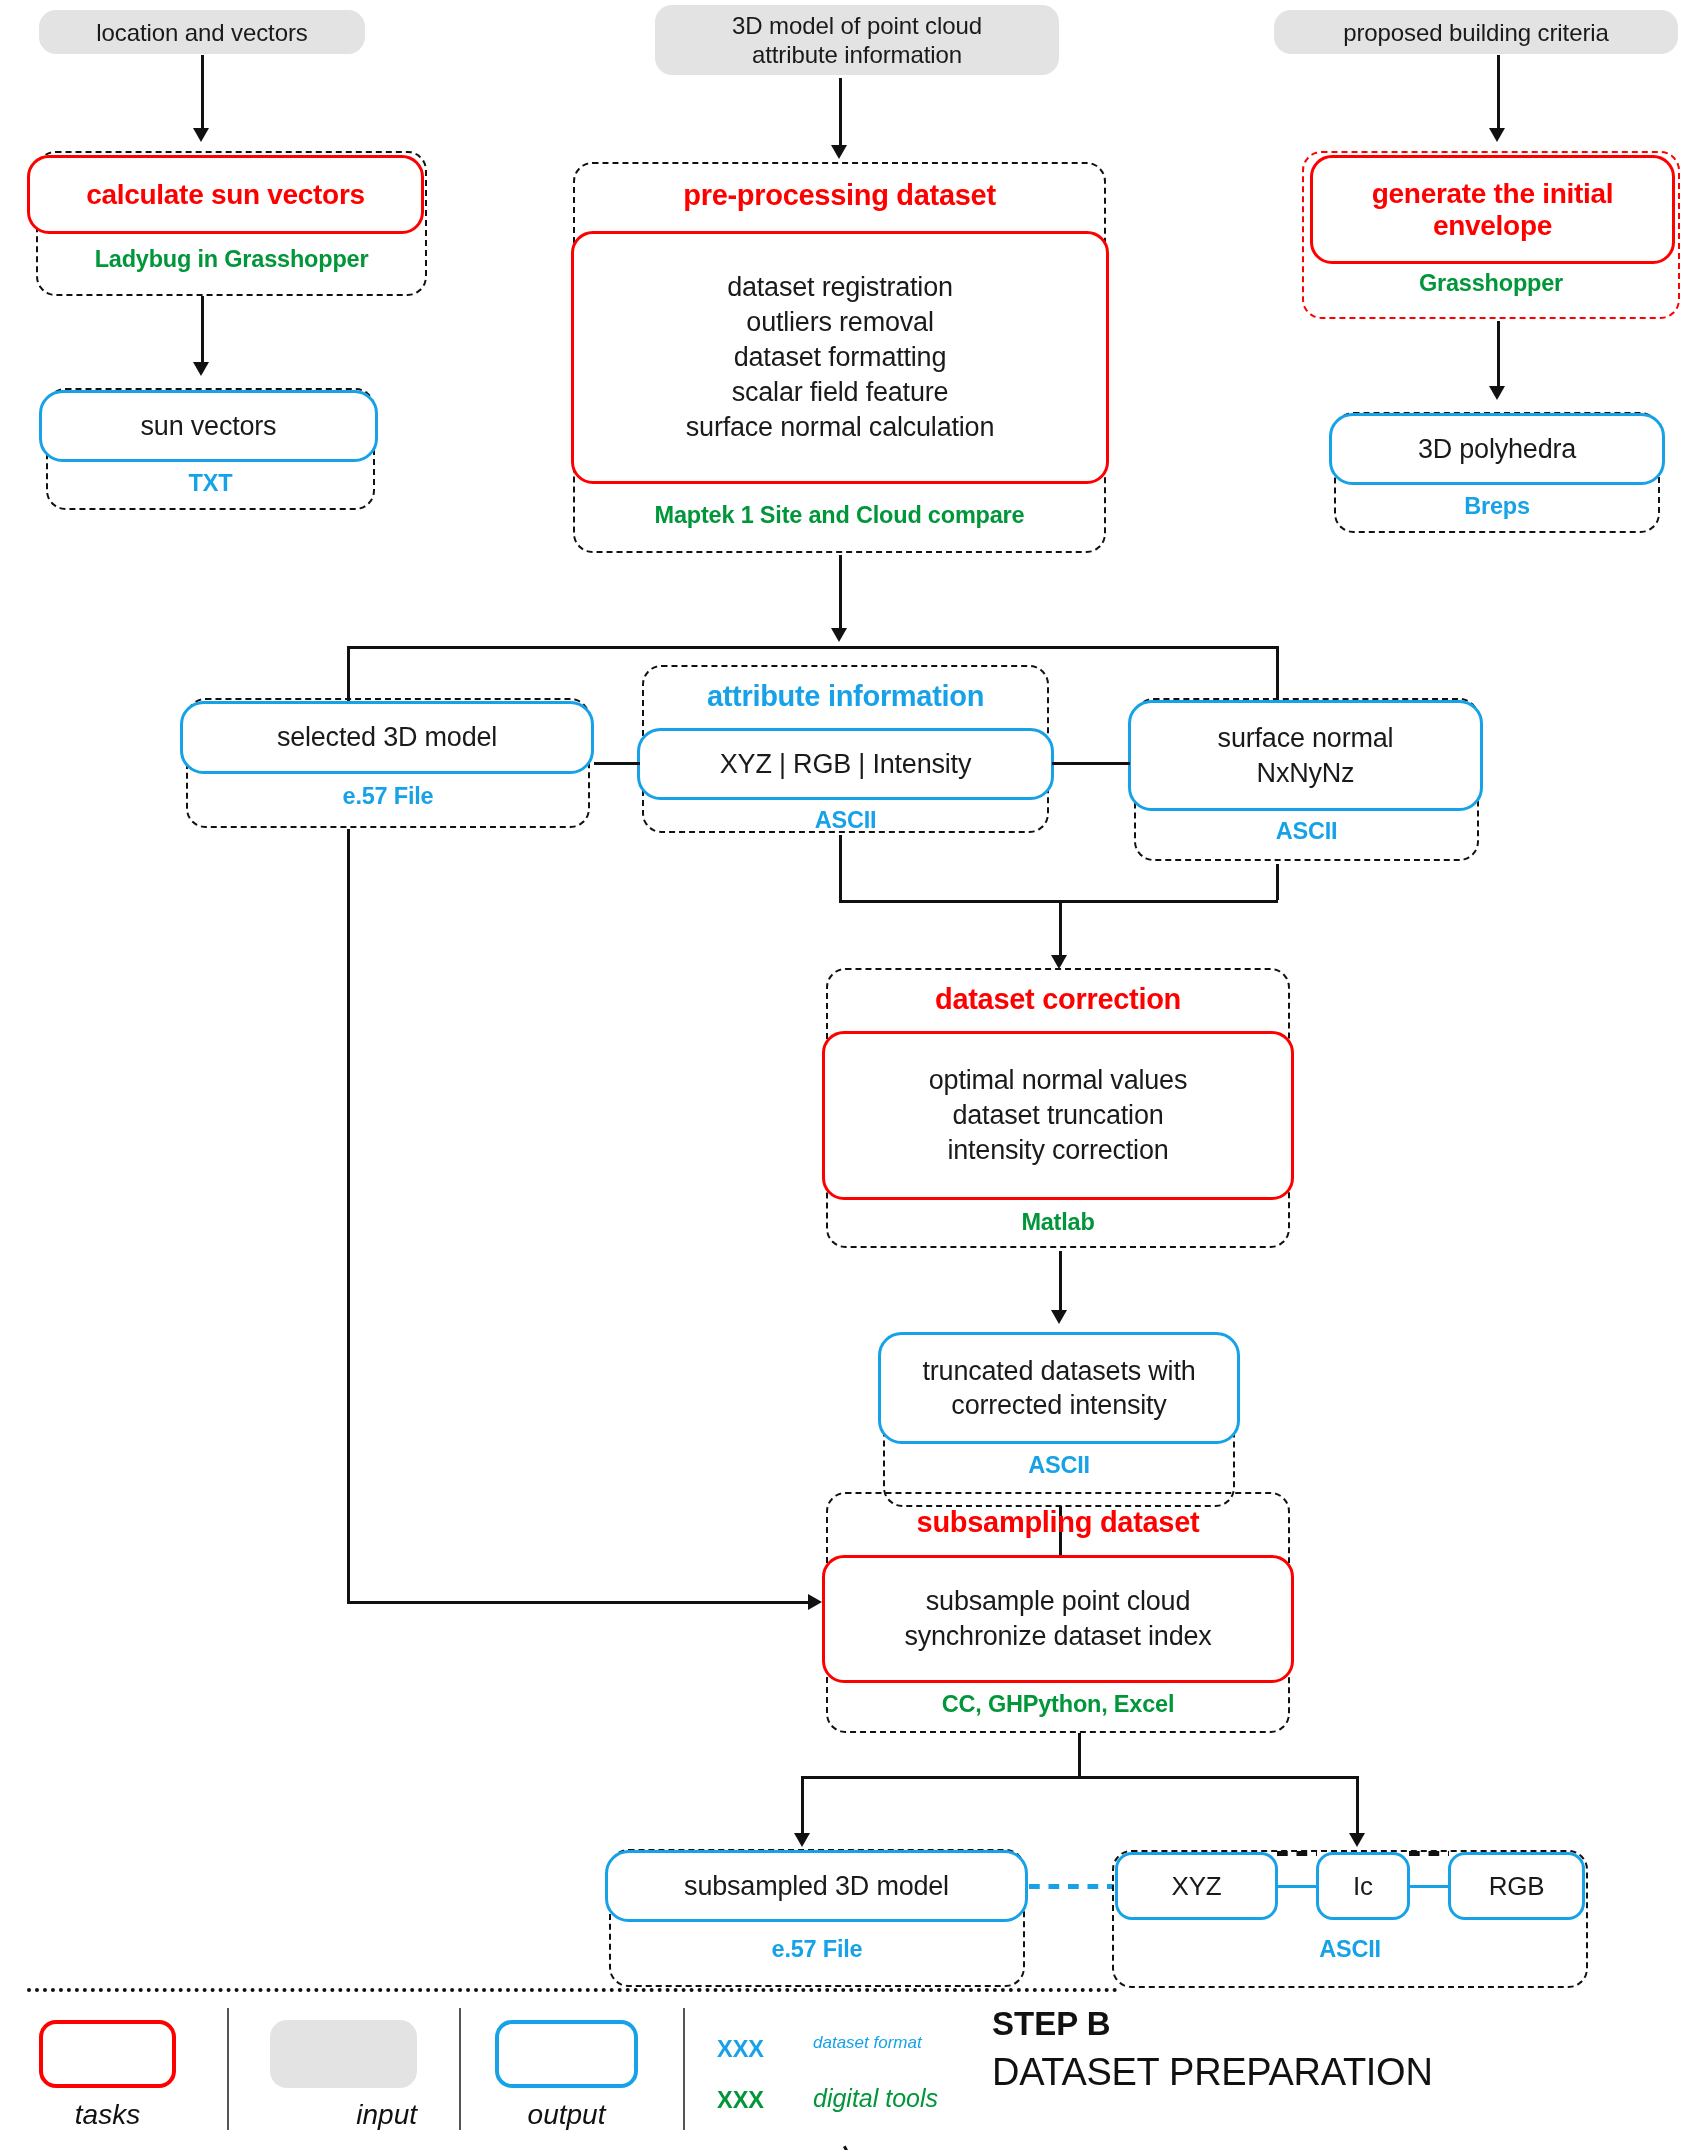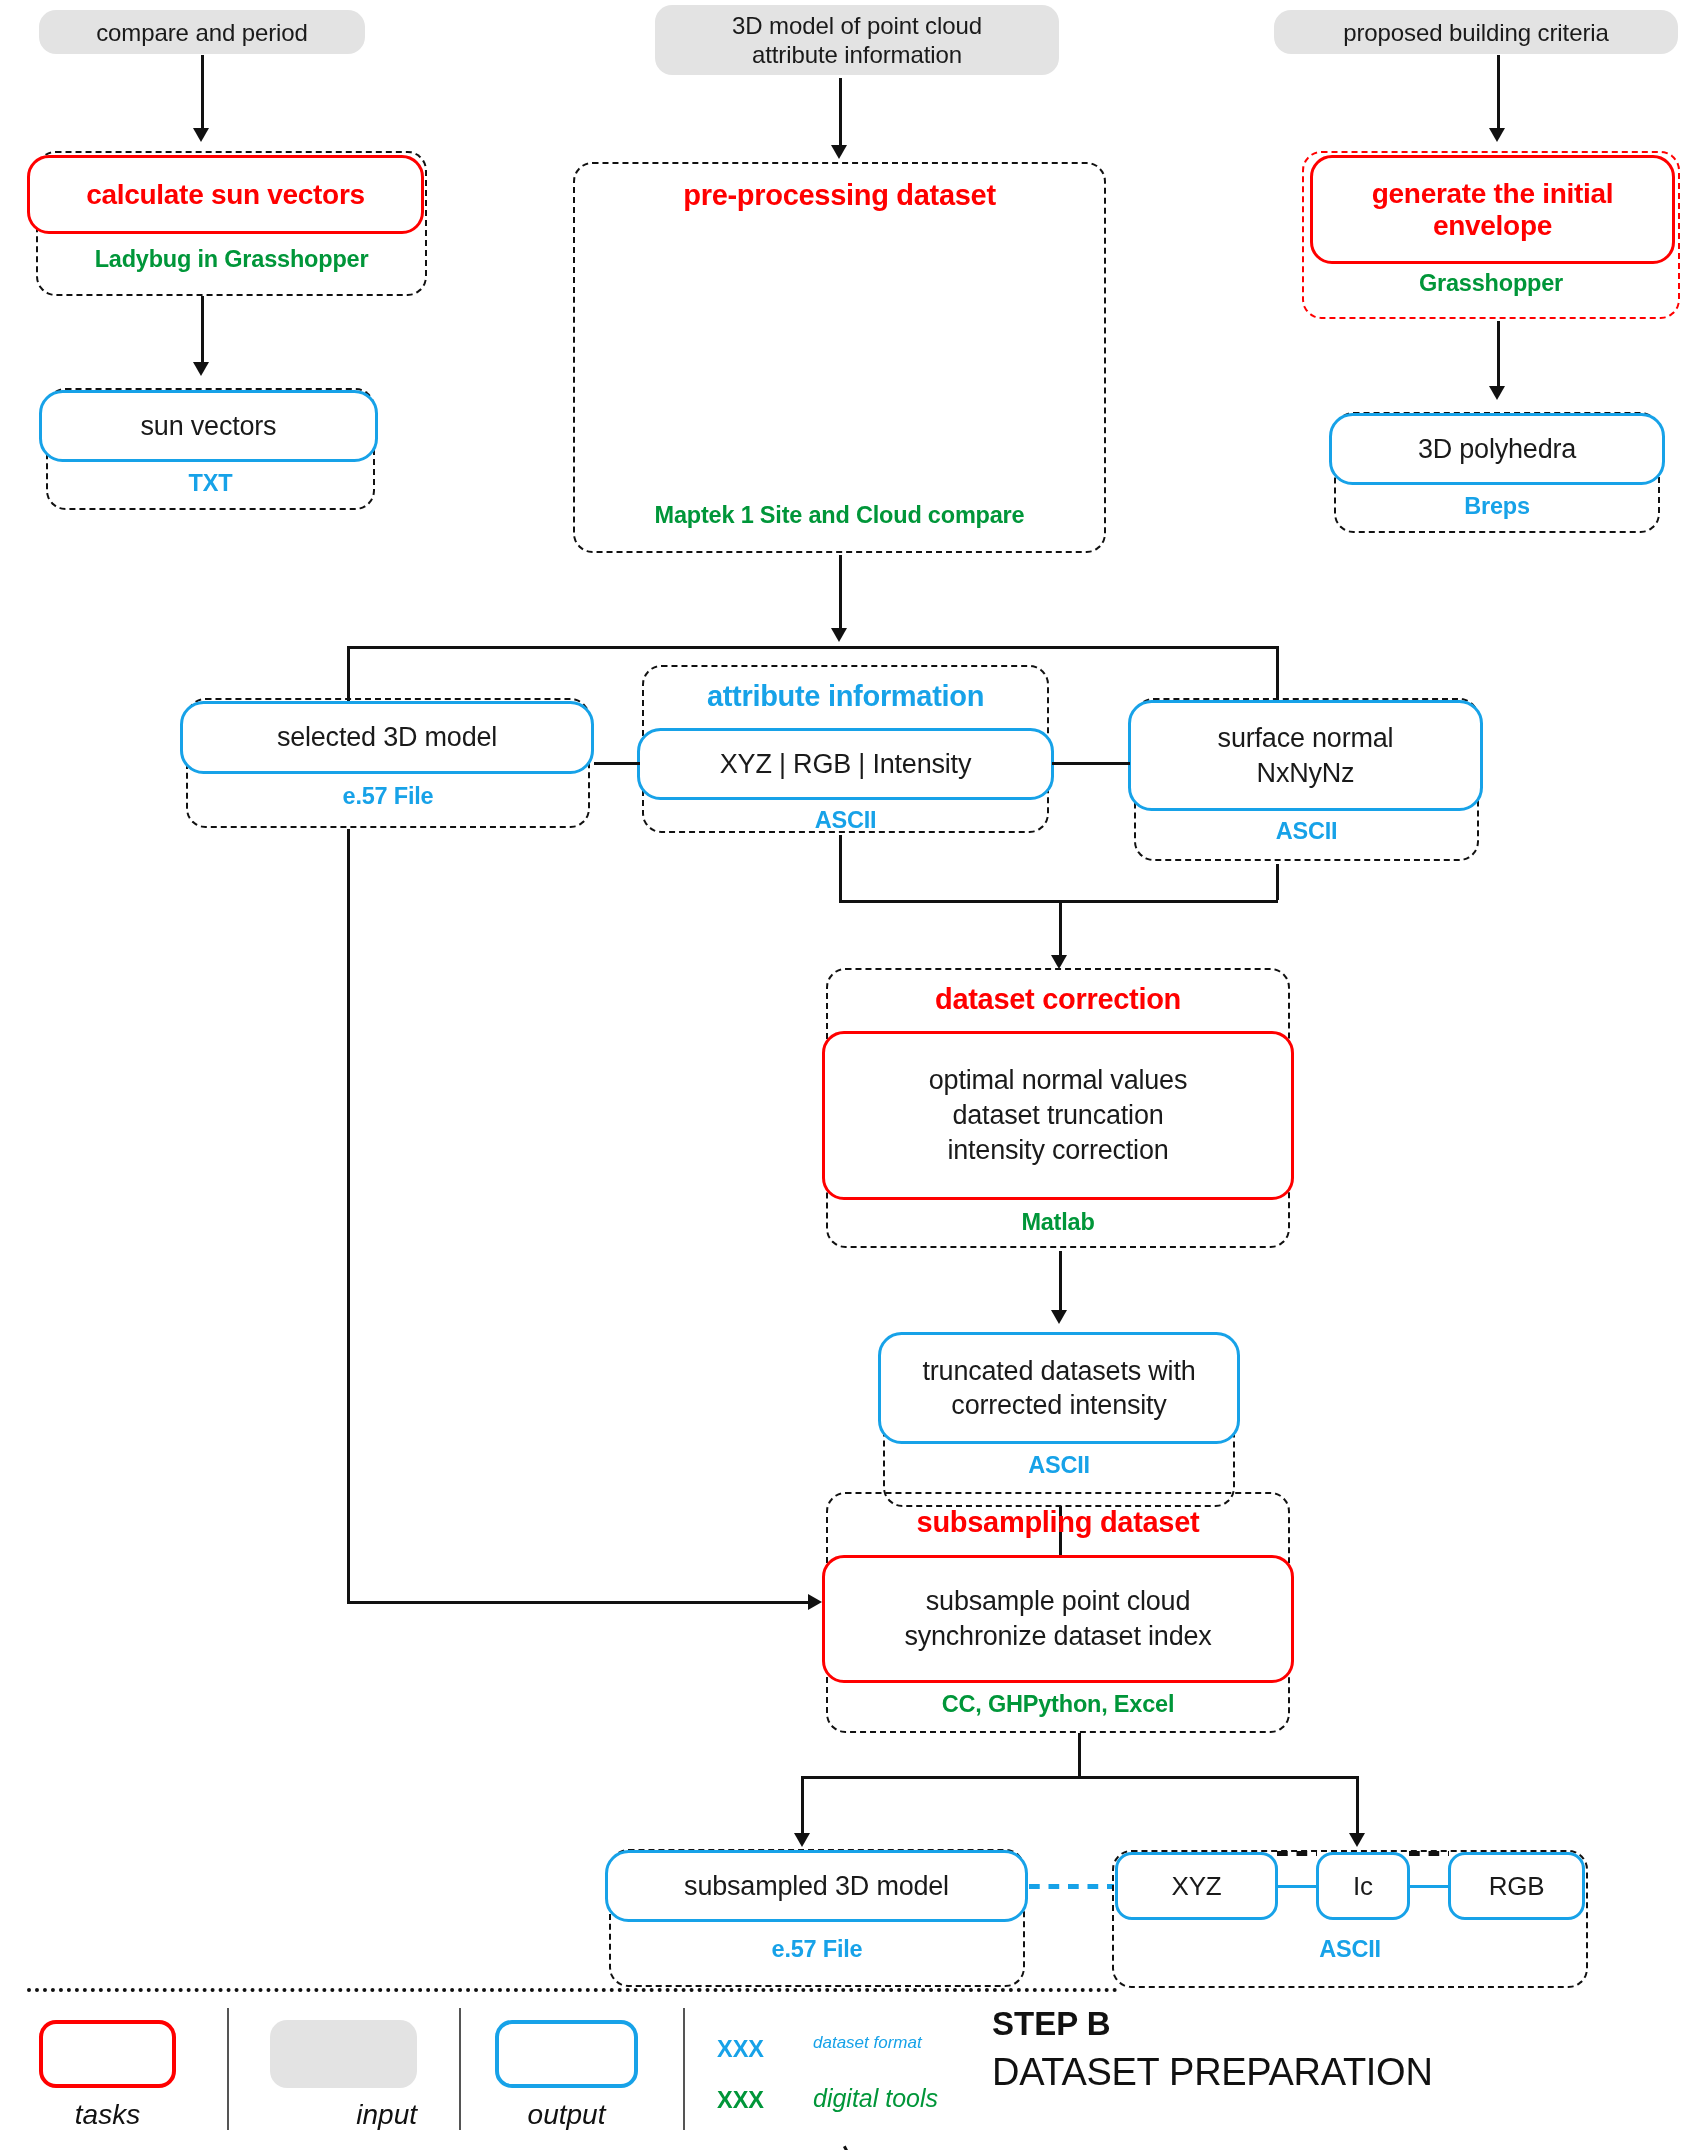--- a/index.html
+++ b/index.html
@@ -175,21 +175,21 @@
     position: absolute;
     width: 0; border-left: 3.3px dashed #111;
     transform-origin: top left;
   }
 </style>
 </head>
 <body>
 
 <div id="root">
 
-  <div class="input-pill" style="left:39px; top:10.4px; width:326px; height:44px;">compare and period</div>
+  <div class="input-pill" style="left:39px; top:10.4px; width:326px; height:44px;">location and vectors</div>
 
   <div class="input-pill" style="left:655px; top:5.2px; width:404px; height:70px; white-space:pre-line;">3D model of point cloud
 attribute information</div>
 
   <div class="input-pill" style="left:1274px; top:10.4px; width:404px; height:44px;">proposed building criteria</div>
 
   <div class="conn v" style="left:201px; top:55px; height:78px;"></div>
   <div class="arrowhead" style="left:193px; top:128px;"></div>
 
   <div class="conn v" style="left:839px; top:78px; height:72px;"></div>
@@ -208,20 +208,27 @@
   <div class="arrowhead" style="left:193px; top:362px;"></div>
 
   <div class="group" style="left:46px; top:388px; width:329px; height:122px;"></div>
   <div class="out-box" style="left:39px; top:390px; width:339px; height:72px;">
     <span>sun vectors</span>
   </div>
   <div class="fmt-label" style="left:46px; top:470px; width:329px;">TXT</div>
 
   <div class="group" style="left:573px; top:162px; width:533px; height:391px;"></div>
   <div class="grp-title-red" style="left:573px; top:179px; width:533px;">pre-processing dataset</div>
+  <div class="task-box" style="left:571px; top:231px; width:538px; height:253px;">
+    <div class="task-line">dataset registration</div>
+    <div class="task-line">outliers removal</div>
+    <div class="task-line">dataset formatting</div>
+    <div class="task-line">scalar field feature</div>
+    <div class="task-line">surface normal calculation</div>
+  </div>
   <div class="tool-label" style="left:573px; top:502px; width:533px;">Maptek 1 Site and Cloud compare</div>
 
   <div class="conn v" style="left:839px; top:555px; height:78px;"></div>
   <div class="arrowhead" style="left:831px; top:628px;"></div>
 
   <div class="conn h" style="left:347px; top:646px; width:932px;"></div>
   <div class="conn v" style="left:347px; top:646px; height:90px;"></div>
   <div class="conn v" style="left:1276px; top:646px; height:111px;"></div>
 
   <div class="group red-dash" style="left:1302px; top:151px; width:378px; height:168px;"></div>

